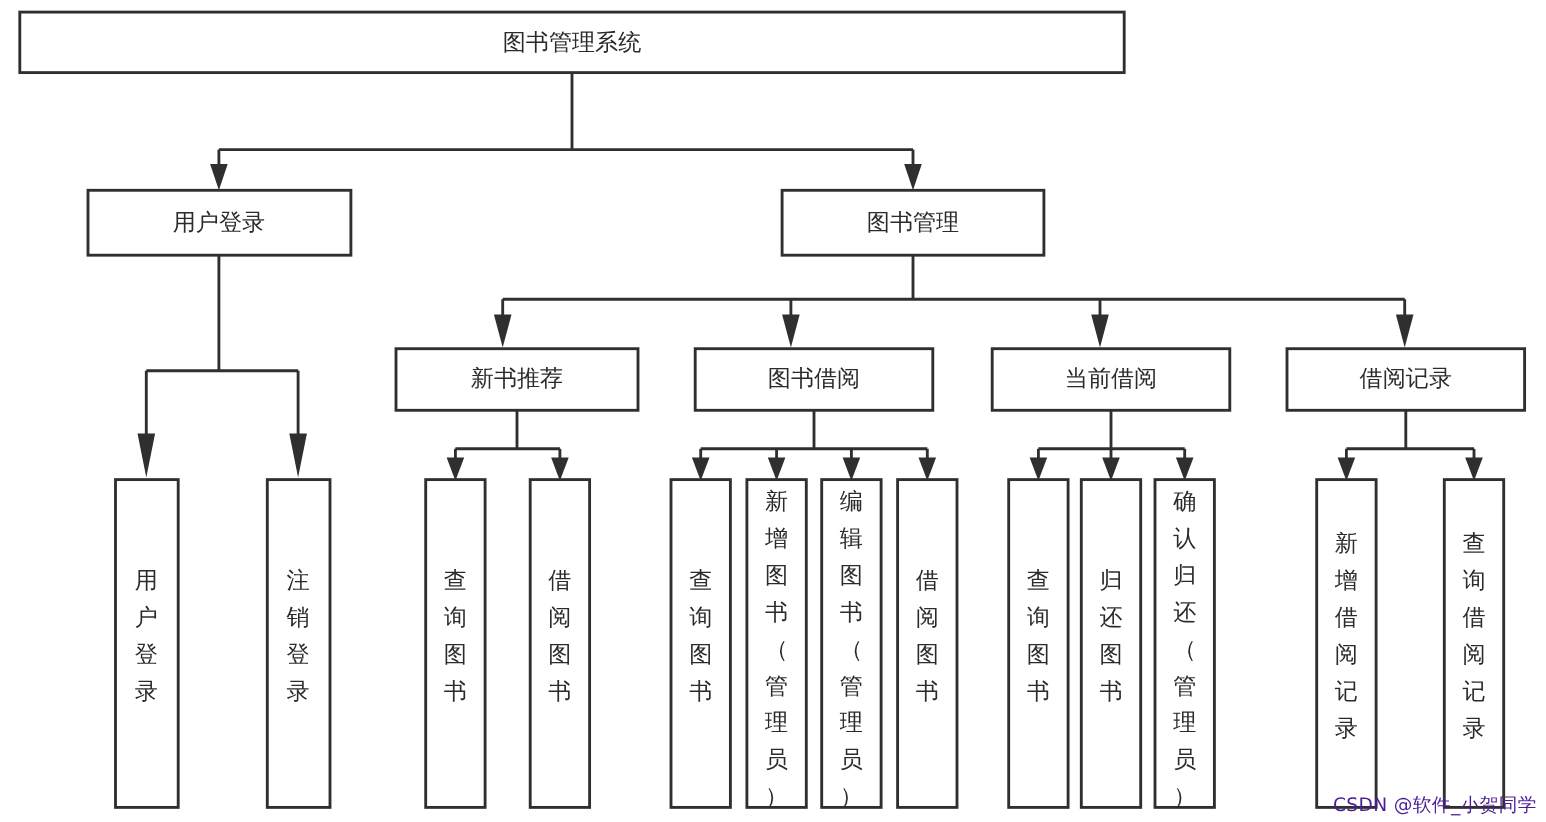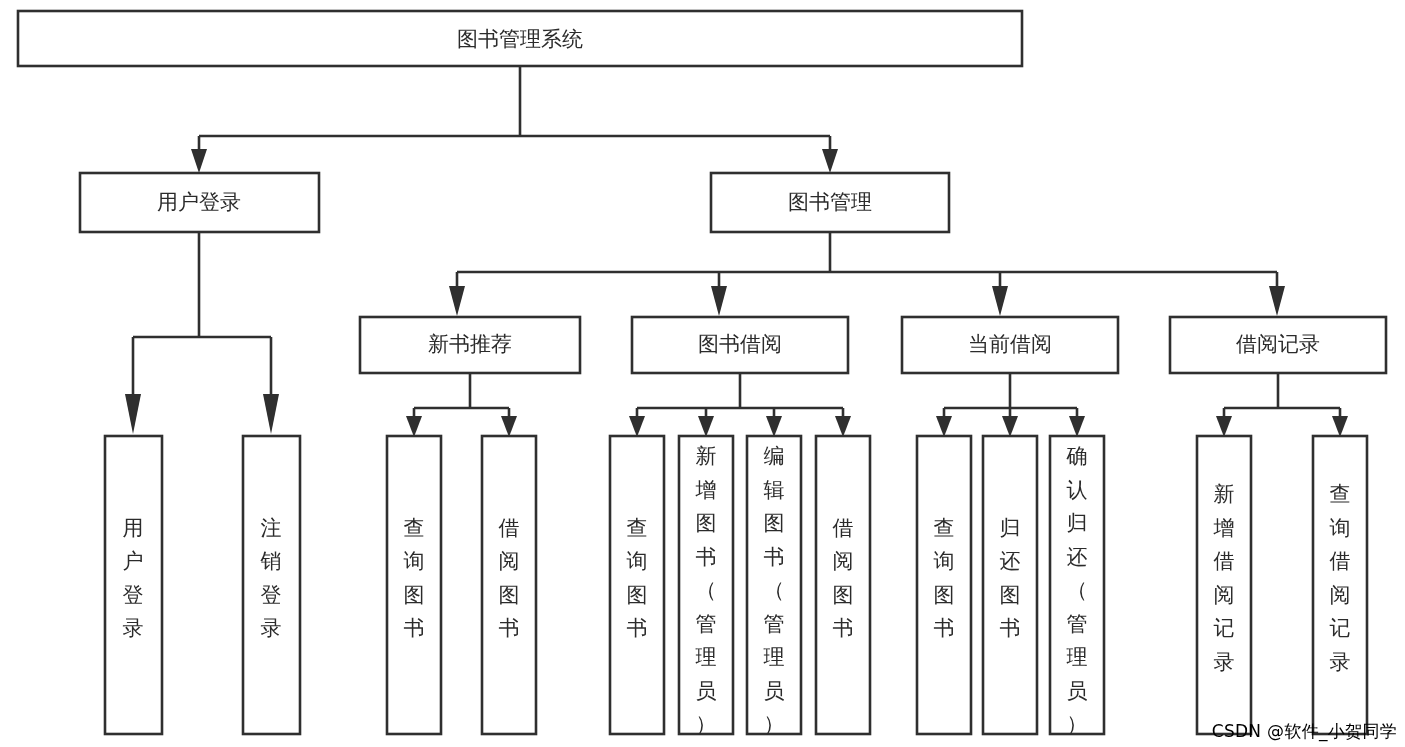--- a/index.html
+++ b/index.html
@@ -56,21 +56,21 @@
     font-size: 21px;
     fill: #2b2b2b;
     text-anchor: middle;
   }
   .watermark-text {
     position: absolute;
     right: 8px;
     bottom: 4px;
     font-family: "DejaVu Sans", "Liberation Sans", sans-serif;
     font-size: 17px;
-    color: #000000;
+    color: #4c1d95;
     white-space: nowrap;
     letter-spacing: 0.3px;
   }
 </style>
 </head>
 <body>
 
 <div id="diagram-root">
 
   <svg class="diagram-canvas" viewBox="0 0 1405 747" xmlns="http://www.w3.org/2000/svg">

